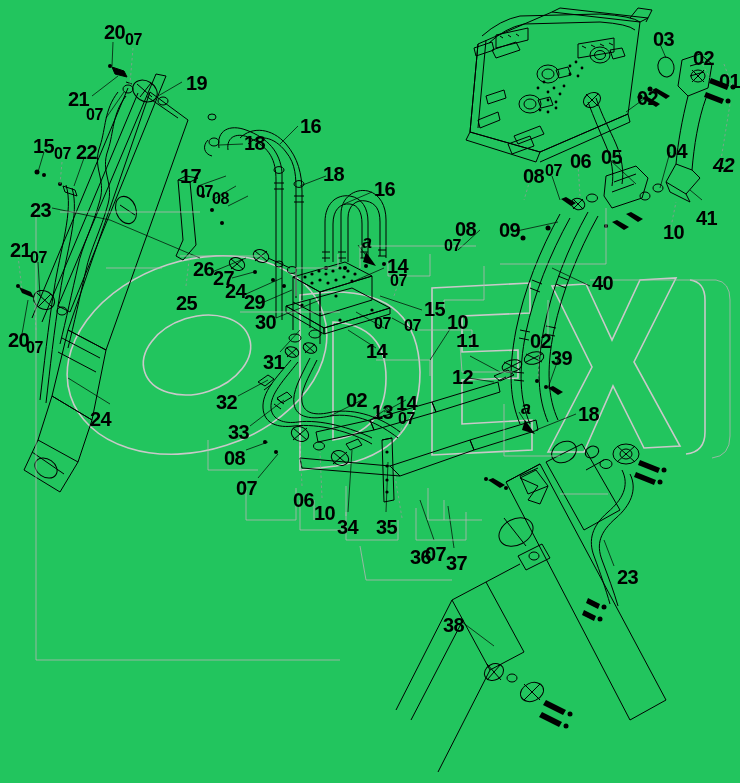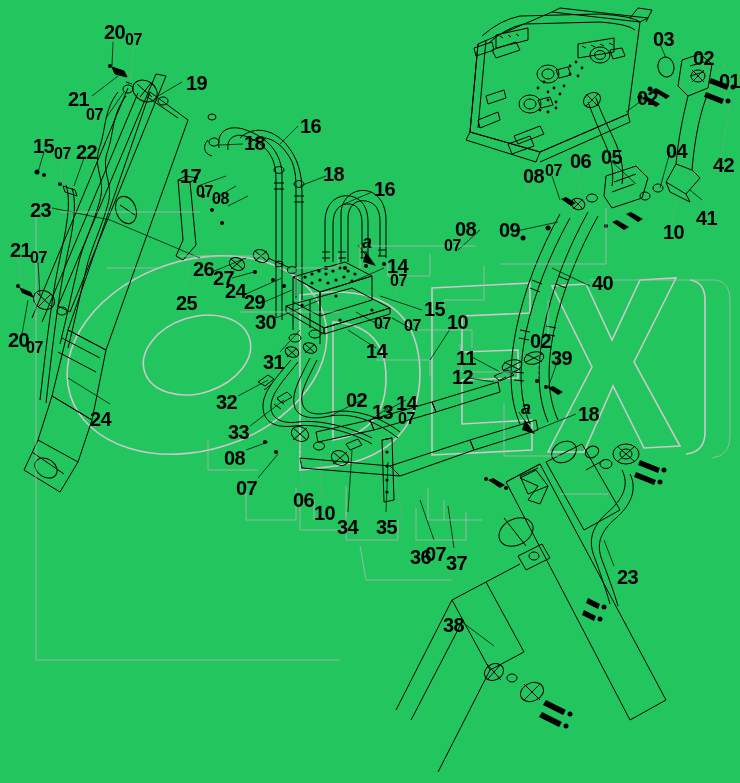--- a/index.html
+++ b/index.html
@@ -550,42 +550,42 @@
       <div class="lbl big" style="left: 323px; top: 164px;">18</div>
       <div class="lbl big" style="left: 374px; top: 179px;">16</div>
       <div class="lbl ital" style="left: 362px; top: 233px;">a</div>
       <div class="lbl big" style="left: 387px; top: 256px;">14</div>
       <div class="lbl sm" style="left: 390px; top: 273px;">07</div>
       <div class="lbl big" style="left: 424px; top: 299px;">15</div>
       <div class="lbl sm" style="left: 374px; top: 316px;">07</div>
       <div class="lbl sm" style="left: 404px; top: 318px;">07</div>
       <div class="lbl big" style="left: 366px; top: 341px;">14</div>
       <div class="lbl big" style="left: 447px; top: 312px;">10</div>
-      <div class="lbl big" style="left: 456px; top: 348px;">11</div>
+      <div class="lbl big" style="left: 456px; top: 332px; font-family: Liberation Mono, monospace;">11</div>
       <div class="lbl big" style="left: 452px; top: 367px;">12</div>
       <div class="lbl big" style="left: 396px; top: 393px;">14</div>
       <div class="lbl sm" style="left: 398px; top: 411px;">07</div>
       <div class="lbl big" style="left: 346px; top: 390px;">02</div>
       <div class="lbl big" style="left: 372px; top: 402px; text-align: right;">13</div>
       <div class="lbl big" style="left: 530px; top: 331px;">02</div>
       <div class="lbl big" style="left: 551px; top: 348px;">39</div>
       <div class="lbl ital" style="left: 521px; top: 399px;">a</div>
       <div class="lbl big" style="left: 578px; top: 404px;">18</div>
       <div class="lbl big" style="left: 592px; top: 273px;">40</div>
       <div class="lbl big" style="left: 455px; top: 219px;">08</div>
       <div class="lbl sm" style="left: 444px; top: 238px;">07</div>
       <div class="lbl big" style="left: 499px; top: 220px;">09</div>
       <div class="lbl big" style="left: 523px; top: 166px;">08</div>
       <div class="lbl sm" style="left: 545px; top: 163px;">07</div>
       <div class="lbl big" style="left: 570px; top: 151px;">06</div>
       <div class="lbl big" style="left: 601px; top: 147px;">05</div>
       <div class="lbl big" style="left: 666px; top: 141px;">04</div>
       <div class="lbl big" style="left: 663px; top: 222px;">10</div>
       <div class="lbl big" style="left: 696px; top: 208px;">41</div>
-      <div class="lbl big" style="left: 713px; top: 155px;">42</div>
+      <div class="lbl big" style="left: 713px; top: 155px; font-style: italic;">42</div>
       <div class="lbl big" style="left: 693px; top: 48px;">02</div>
       <div class="lbl big" style="left: 719px; top: 52px; margin-top: 19px;">01</div>
       <div class="lbl big" style="left: 653px; top: 29px;">03</div>
       <div class="lbl big" style="left: 637px; top: 88px;">02</div>
       <div class="lbl big" style="left: 10px; top: 240px;">21</div>
       <div class="lbl sm" style="left: 30px; top: 250px;">07</div>
       <div class="lbl big" style="left: 8px; top: 330px;">20</div>
       <div class="lbl sm" style="left: 26px; top: 340px;">07</div>
       <div class="lbl big" style="left: 90px; top: 409px;">24</div>
       <div class="lbl big" style="left: 176px; top: 293px;">25</div>

